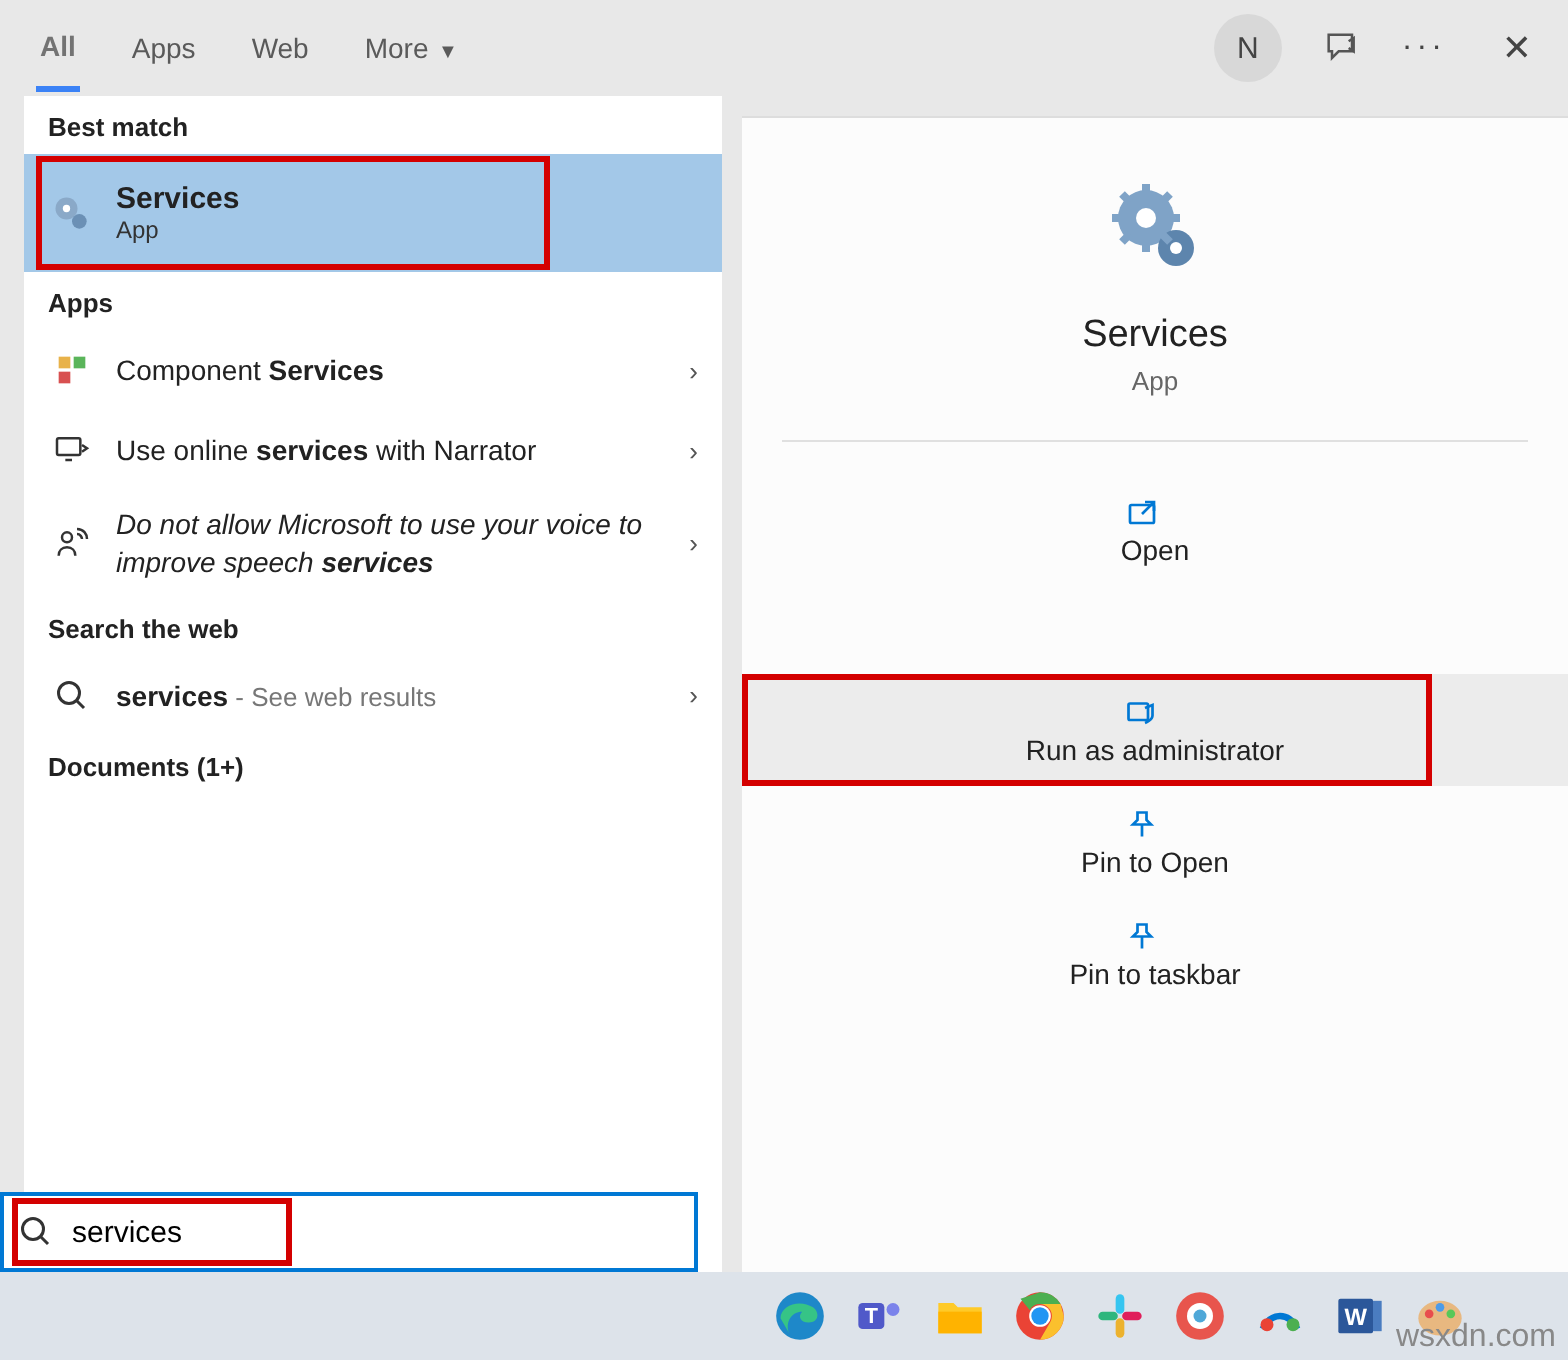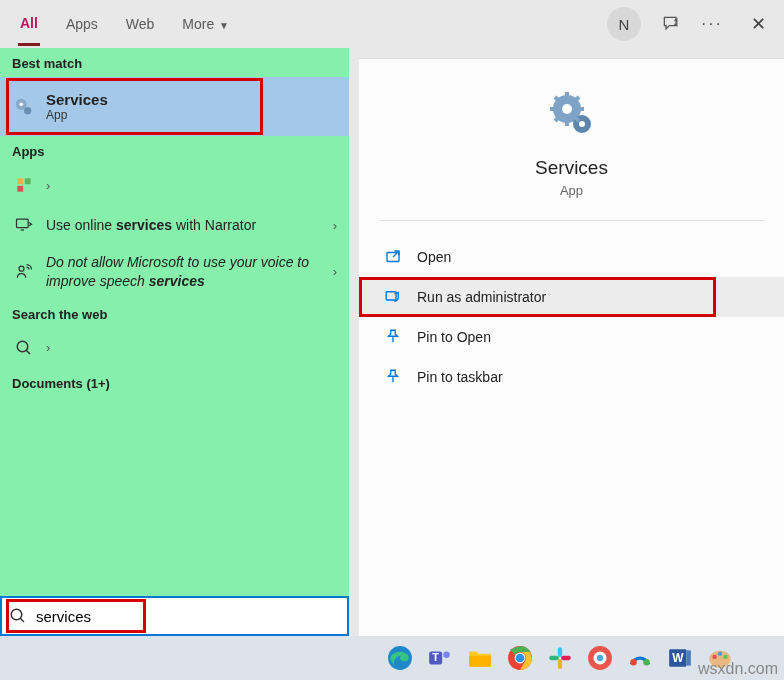--- a/index.html
+++ b/index.html
@@ -3,29 +3,29 @@
 <meta charset="utf-8">
 <style>
 * { box-sizing: border-box; margin: 0; padding: 0; font-family: "Segoe UI", sans-serif; }
 body { width: 784px; height: 680px; background: #f0f0f0; position: relative; overflow: hidden; }
 
 .window { width: 784px; height: 636px; background: #e8e8e8; display: flex; flex-direction: column; }
 
 .header { height: 48px; display: flex; align-items: center; padding: 0 10px 0 18px; background: #e8e8e8; }
 .tabs { display: flex; gap: 24px; align-items: center; }
 .tab { font-size: 14px; color: #5a5a5a; padding: 12px 2px; cursor: pointer; }
-.tab.active { color: #be185d; font-weight: 600; border-bottom: 3px solid #7f1d1d; }
+.tab.active { color: #737373; font-weight: 600; border-bottom: 3px solid #3b82f6; }
 .more-arrow { font-size: 10px; margin-left: 2px; }
 .header-right { margin-left: auto; display: flex; align-items: center; gap: 20px; }
 .avatar { width: 34px; height: 34px; border-radius: 50%; background: #d8d8d8; display: flex; align-items: center; justify-content: center; font-size: 15px; color: #444; }
 .ellipsis { font-size: 16px; color: #444; letter-spacing: 2px; cursor: pointer; }
 .close-x { font-size: 18px; color: #444; cursor: pointer; padding: 4px 8px; }
 
 .body { flex: 1; display: flex; }
-.left { width: 349px; background: #86efac; overflow: hidden; }
+.left { width: 349px; background: #ffffff; overflow: hidden; margin-left: 12px; }
 .right { flex: 1; background: #fcfcfc; margin: 10px 0 0 10px; border-top: 1px solid #ddd; }
 
 .section-h { font-size: 13px; font-weight: 600; color: #222; padding: 8px 12px 6px 12px; }
 
 .result { display: flex; align-items: center; padding: 8px 12px; cursor: pointer; position: relative; }
 .result .icon { width: 24px; height: 24px; display: flex; align-items: center; justify-content: center; margin-right: 10px; flex-shrink: 0; }
 .result .text { flex: 1; font-size: 14px; color: #222; }
 .result .chev { color: #555; font-size: 13px; }
 .result.selected { background: #a3c8e8; }
 .result.selected .title { font-weight: 600; font-size: 15px; }
@@ -34,23 +34,23 @@
 
 .bold-part { font-weight: 600; }
 .faded { color: #777; font-size: 13px; }
 
 .preview { text-align: center; padding: 30px 10px 14px 10px; }
 .preview .big-icon { width: 50px; height: 50px; margin: 0 auto 18px auto; }
 .preview .p-title { font-size: 19px; color: #222; margin-bottom: 4px; }
 .preview .p-sub { font-size: 13px; color: #666; }
 
 .actions { padding: 8px 0; }
-.action { display: flex; align-items: center; padding: 10px 24px; cursor: pointer; font-size: 14px; color: #222; }
+.action { display: flex; align-items: center; padding: 10px 24px; cursor: pointer; font-size: 14px; color: #222; flex-direction: column; }
 .action .a-icon { width: 20px; height: 20px; margin-right: 14px; color: #0078d4; display: flex; align-items: center; justify-content: center; }
-.action.hl { position: relative; }
+.action.hl { position: relative; margin-top: 44px; }
 .action-hl-box { border: 3px solid #d40000; position: absolute; left: 0; right: 68px; top: 0; bottom: 0; pointer-events: none; }
 
 .searchbar { position: absolute; left: 0; bottom: 44px; width: 349px; height: 40px; background: #fff; display: flex; align-items: center; }
 .searchbar .s-icon { width: 36px; display: flex; align-items: center; justify-content: center; }
 .searchbar input { flex: 1; border: none; outline: none; font-size: 15px; padding-right: 10px; }
 .hl-search-blue { position:absolute; left:0; bottom:44px; width:349px; height:40px; border:2px solid #0078d4; pointer-events:none; }
 .hl-search-red { position:absolute; left:6px; bottom:47px; width:140px; height:34px; border:3px solid #d40000; pointer-events:none; }
 
 .taskbar { position: absolute; left: 0; bottom: 0; right: 0; height: 44px; background: #dde3ea; display: flex; align-items: center; padding-left: 384px; gap: 8px; }
 .tb-icon { width: 32px; height: 32px; border-radius: 3px; display: flex; align-items: center; justify-content: center; font-size: 18px; }
@@ -104,20 +104,21 @@
 
       <div class="section-h">Apps</div>
       <div class="result">
         <div class="icon">
           <svg width="20" height="20" viewBox="0 0 24 24">
               <rect x="4" y="4" width="7" height="7" fill="#e8b24a"></rect>
               <rect x="13" y="4" width="7" height="7" fill="#5ab55a"></rect>
               <rect x="4" y="13" width="7" height="7" fill="#d85050"></rect>
             </svg>
         </div>
+        <div class="text"><span>Component </span><span class="bold-part">Services</span></div>
         <div class="chev">›</div>
       </div>
 
       <div class="result">
         <div class="icon">
           <svg width="20" height="20" viewBox="0 0 24 24" fill="none" stroke="#333" stroke-width="1.5">
               <rect x="3" y="5" width="14" height="10" rx="1"></rect>
               <path d="M8 18h4"></path>
               <path d="M18 9l3 2-3 2"></path>
             </svg>
@@ -138,20 +139,21 @@
       </div>
 
       <div class="section-h">Search the web</div>
       <div class="result">
         <div class="icon">
           <svg width="18" height="18" viewBox="0 0 24 24" fill="none" stroke="#333" stroke-width="2">
               <circle cx="10" cy="10" r="7"></circle>
               <path d="M15 15l5 5"></path>
             </svg>
         </div>
+        <div class="text"><span class="bold-part">services</span><span class="faded"> - See web results</span></div>
         <div class="chev">›</div>
       </div>
 
       <div class="section-h">Documents (1+)</div>
     </div>
 
     <div class="right">
       <div class="preview">
         <div class="big-icon">
           <svg width="50" height="50" viewBox="0 0 50 50">

